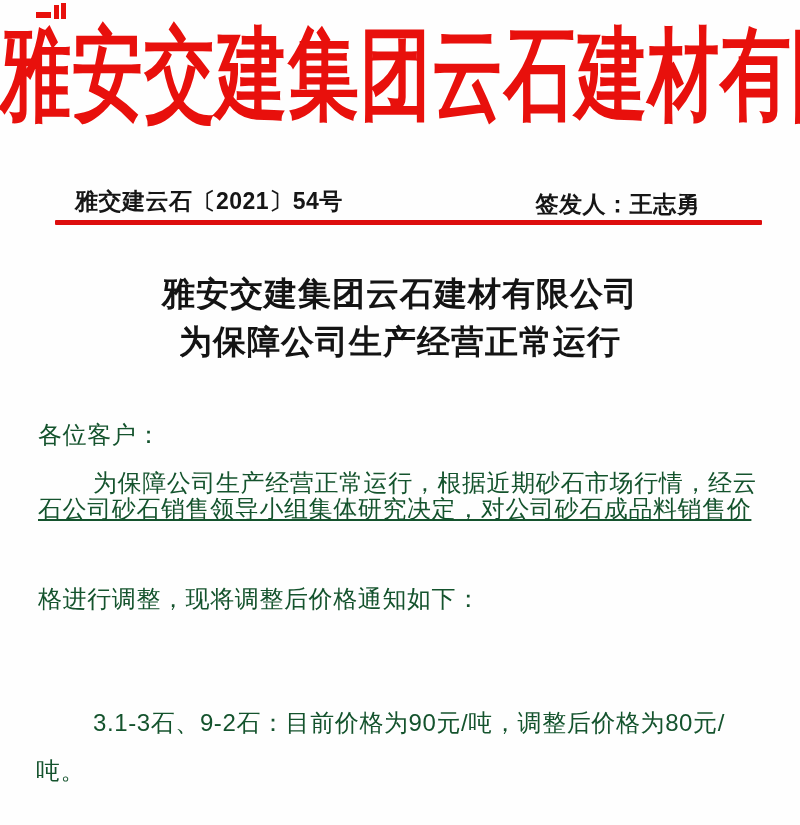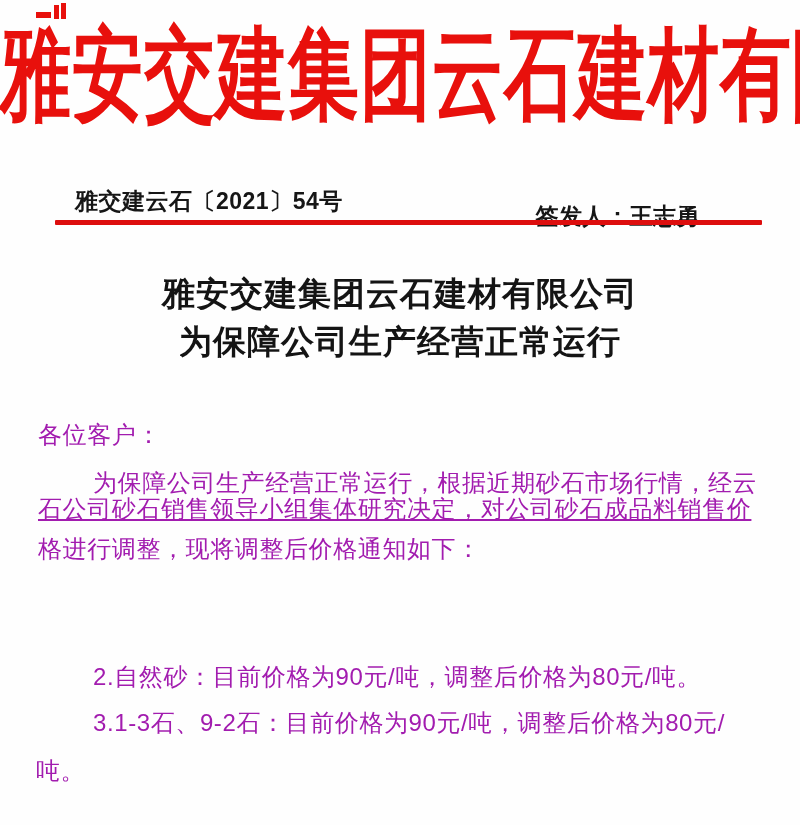--- a/index.html
+++ b/index.html
@@ -41,21 +41,21 @@
   .doc-meta {
     position: absolute;
     left: 0; right: 0; top: 186px;
     height: 30px;
     font-size: 23px;
     font-weight: 700;
     color: #161616;
     letter-spacing: 0.5px;
   }
   .doc-number { position: absolute; left: 75px; top: 0; white-space: nowrap; }
-  .signer     { position: absolute; right: 100px; top: 15px; white-space: nowrap; text-align: center; }
+  .signer     { position: absolute; right: 100px; top: 3px; white-space: nowrap; text-align: center; }
 
   .red-rule {
     position: absolute;
     left: 55px; right: 38px; top: 220px;
     height: 5px;
     background: #dd0e0e;
     border-radius: 1px;
   }
 
   
@@ -68,33 +68,33 @@
     font-size: 33px;
     letter-spacing: 1px;
   }
   .doc-title .t-line { height: 48px; line-height: 48px; white-space: nowrap; }
 
   
   .bline {
     position: absolute;
     font-size: 24px;
     font-weight: 500;
-    color: #a21caf;
+    color: #14532d;
     letter-spacing: 0.6px;
     white-space: nowrap;
     line-height: 34px;
   }
   .l-margin   { left: 38px; }
   .l-indent   { left: 93px; }
   .l-wrap     { left: 36px; }
 
   .y-salut  { top: 418px; }
   .y-intro1 { top: 466px; }
   .y-intro2 { top: 492px; text-decoration: underline; }
-  .y-intro3 { top: 532px; }
+  .y-intro3 { top: 584px; font-family: Liberation Mono, monospace; }
   .y-item1  { top: 610px; }
   .y-item2  { top: 660px; }
   .y-item3  { top: 706px; }
   .y-item3b { top: 754px; }
   .y-item4  { top: 788px; }
 </style>
 </head>
 <body>
 
 <div class="page">
@@ -120,17 +120,16 @@
     <div class="t-line">雅安交建集团云石建材有限公司</div>
     <div class="t-line">为保障公司生产经营正常运行</div>
   </div>
 
   <div class="bline l-margin y-salut">各位客户：</div>
 
   <div class="bline l-indent y-intro1">为保障公司生产经营正常运行，根据近期砂石市场行情，经云</div>
   <div class="bline l-margin y-intro2">石公司砂石销售领导小组集体研究决定，对公司砂石成品料销售价</div>
   <div class="bline l-margin y-intro3">格进行调整，现将调整后价格通知如下：</div>
 
-  <div class="bline l-indent y-item2">2.自然砂：目前价格为90元/吨，调整后价格为80元/吨。</div>
   <div class="bline l-indent y-item3">3.1-3石、9-2石：目前价格为90元/吨，调整后价格为80元/</div>
   <div class="bline l-wrap y-item3b">吨。</div>
 
 </div>
 
 </body></html>

